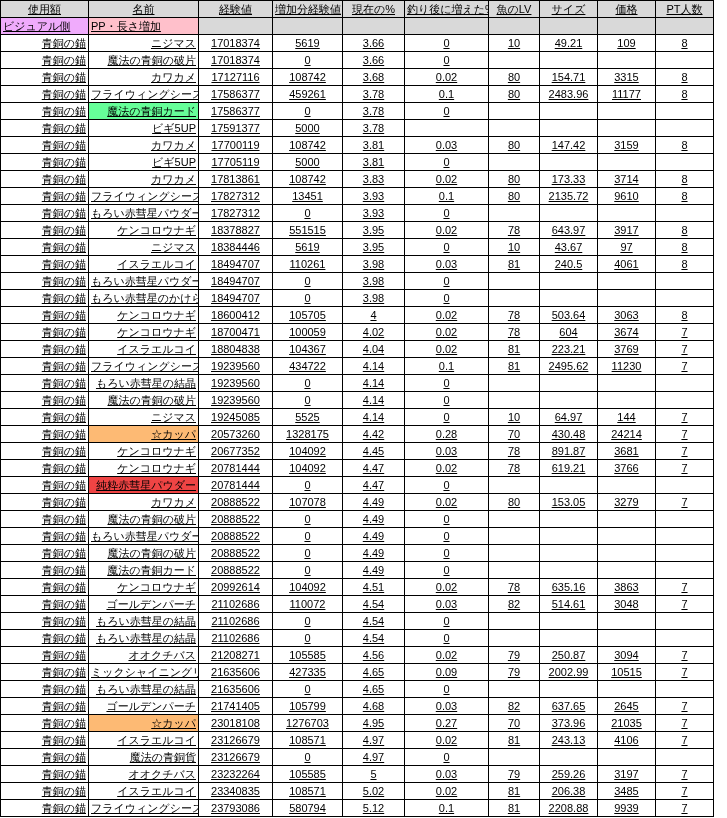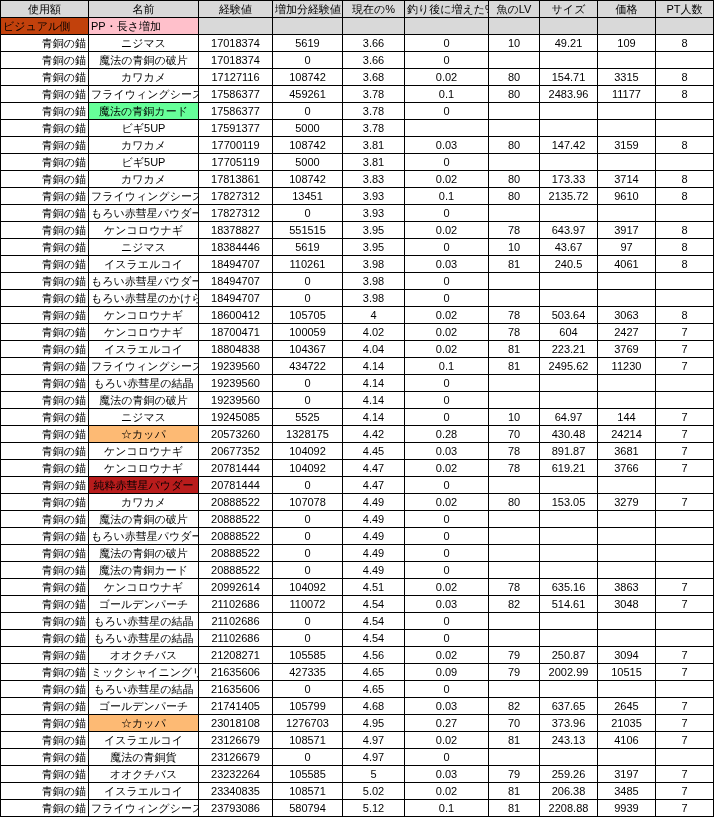--- a/index.html
+++ b/index.html
@@ -10,20 +10,21 @@
   body {
     font-family: "Liberation Sans", sans-serif;
     font-size: 11px;
     color: #000000;
     width: 727px;
   }
   table.fish-table {
     border-collapse: collapse;
     width: 598px;
     table-layout: fixed;
+    text-decoration: underline;
   }
   table.fish-table th,
   table.fish-table td {
     border: 1px solid #000000;
     padding: 0px 2px;
     height: 16px;
     line-height: 15px;
     font-size: 11px;
     overflow: hidden;
     white-space: nowrap;
@@ -39,39 +40,39 @@
   col.c-exp   { width: 74px; }
   col.c-gain  { width: 70px; }
   col.c-now   { width: 62px; }
   col.c-after { width: 84px; }
   col.c-lv    { width: 51px; }
   col.c-size  { width: 58px; }
   col.c-price { width: 58px; }
   col.c-pt    { width: 58px; }
 
   td.use   { text-align: right; }
-  td.name  { text-align: center; }
+  td.name  { text-align: right; }
   td.num   { text-align: center; }
 
   
   th.hdr-sub {
     background: #ffc0cb;
     font-size: 10px;
     text-align: left;
   }
   th.hdr-left {
-    background: #c2410c;
+    background: #f0abfc;
     font-size: 9px;
     text-align: left;
   }
 
   
   .hl-green  { background: #66ff99; }
   .hl-yellow { background: #fdba74; }
-  .hl-pink   { background: #b91c1c; }
+  .hl-pink   { background: #ef4444; }
   .hl-none   { background: transparent; }
 </style>
 </head>
 <body>
 
 <table class="fish-table">
   <colgroup>
     <col class="c-use">
       <col class="c-name">
       <col class="c-exp">
@@ -316,21 +317,21 @@
       </tr>
       <tr>
         <td class="use">青銅の錨</td>
         <td class="name hl-none">ケンコロウナギ</td>
         <td class="num">18700471</td>
         <td class="num">100059</td>
         <td class="num">4.02</td>
         <td class="num">0.02</td>
         <td class="num">78</td>
         <td class="num">604</td>
-        <td class="num">2427</td>
+        <td class="num">3674</td>
         <td class="num">7</td>
       </tr>
       <tr>
         <td class="use">青銅の錨</td>
         <td class="name hl-none">イスラエルコイ</td>
         <td class="num">18804838</td>
         <td class="num">104367</td>
         <td class="num">4.04</td>
         <td class="num">0.02</td>
         <td class="num">81</td>

